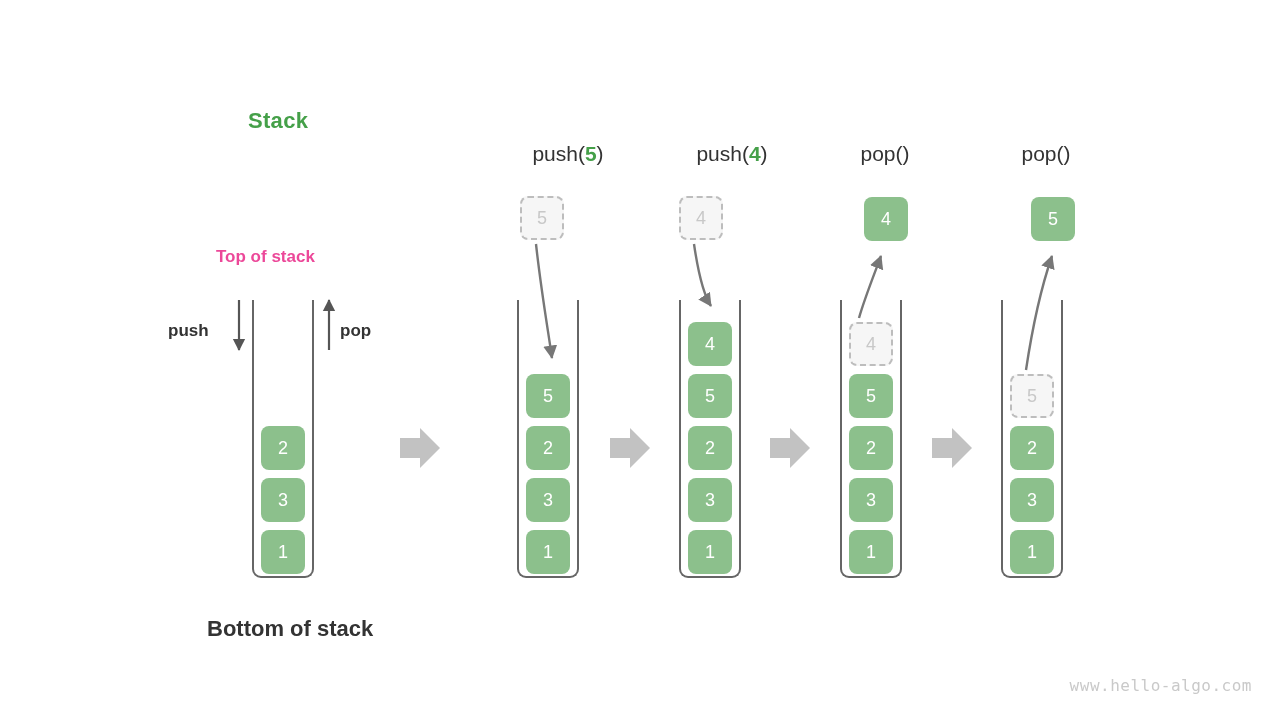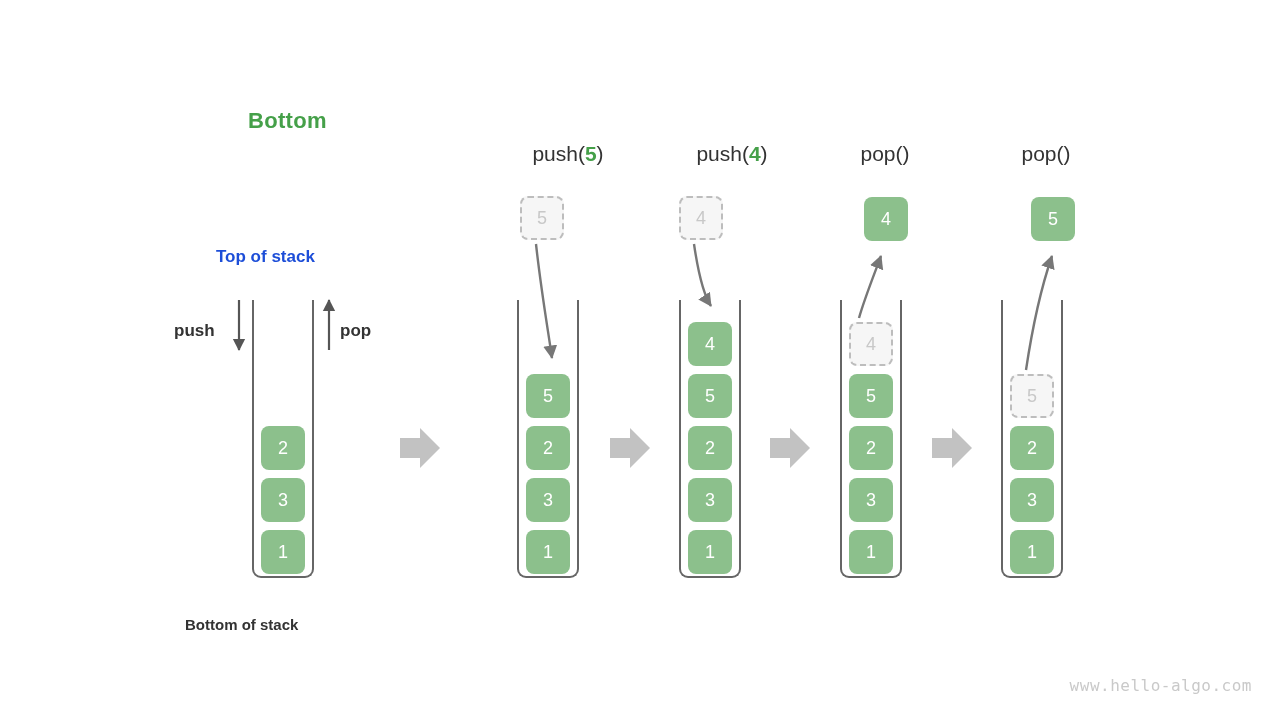--- a/index.html
+++ b/index.html
@@ -28,40 +28,39 @@
     font-weight: bold;
     color: #45a049;
     letter-spacing: 0.3px;
   }
   .label-top {
     position: absolute;
     left: 216px;
     top: 247px;
     font-size: 17px;
     font-weight: bold;
-    color: #1d4ed8;
+    color: #ec4899;
     white-space: nowrap;
   }
   .label-bottom {
     position: absolute;
-    left: 185px;
+    left: 207px;
     top: 616px;
-    font-size: 15px;
+    font-size: 22px;
     font-weight: bold;
     color: #333333;
     white-space: nowrap;
   }
   .label-push {
     position: absolute;
     left: 168px;
     top: 321px;
     font-size: 17px;
     font-weight: bold;
     color: #333333;
-    margin-left: 6px;
   }
   .label-pop {
     position: absolute;
     left: 340px;
     top: 321px;
     font-size: 17px;
     font-weight: bold;
     color: #333333;
   }
   .op-label {
@@ -160,21 +159,21 @@
     width: 1280px;
     height: 720px;
     pointer-events: none;
   }
 </style>
 </head>
 <body>
 
 <div class="canvas">
 
-  <div class="title">Bottom</div>
+  <div class="title">Stack</div>
   <div class="label-top">Top of stack</div>
   <div class="label-bottom">Bottom of stack</div>
   <div class="label-push">push</div>
   <div class="label-pop">pop</div>
 
   <div class="stack-col" style="left:283px; top:300px;">
     <div class="container-walls" style="top:0px; height:278px;"></div>
     <div class="cell solid" style="top:126px;">2</div>
     <div class="cell solid" style="top:178px;">3</div>
     <div class="cell solid" style="top:230px;">1</div>

